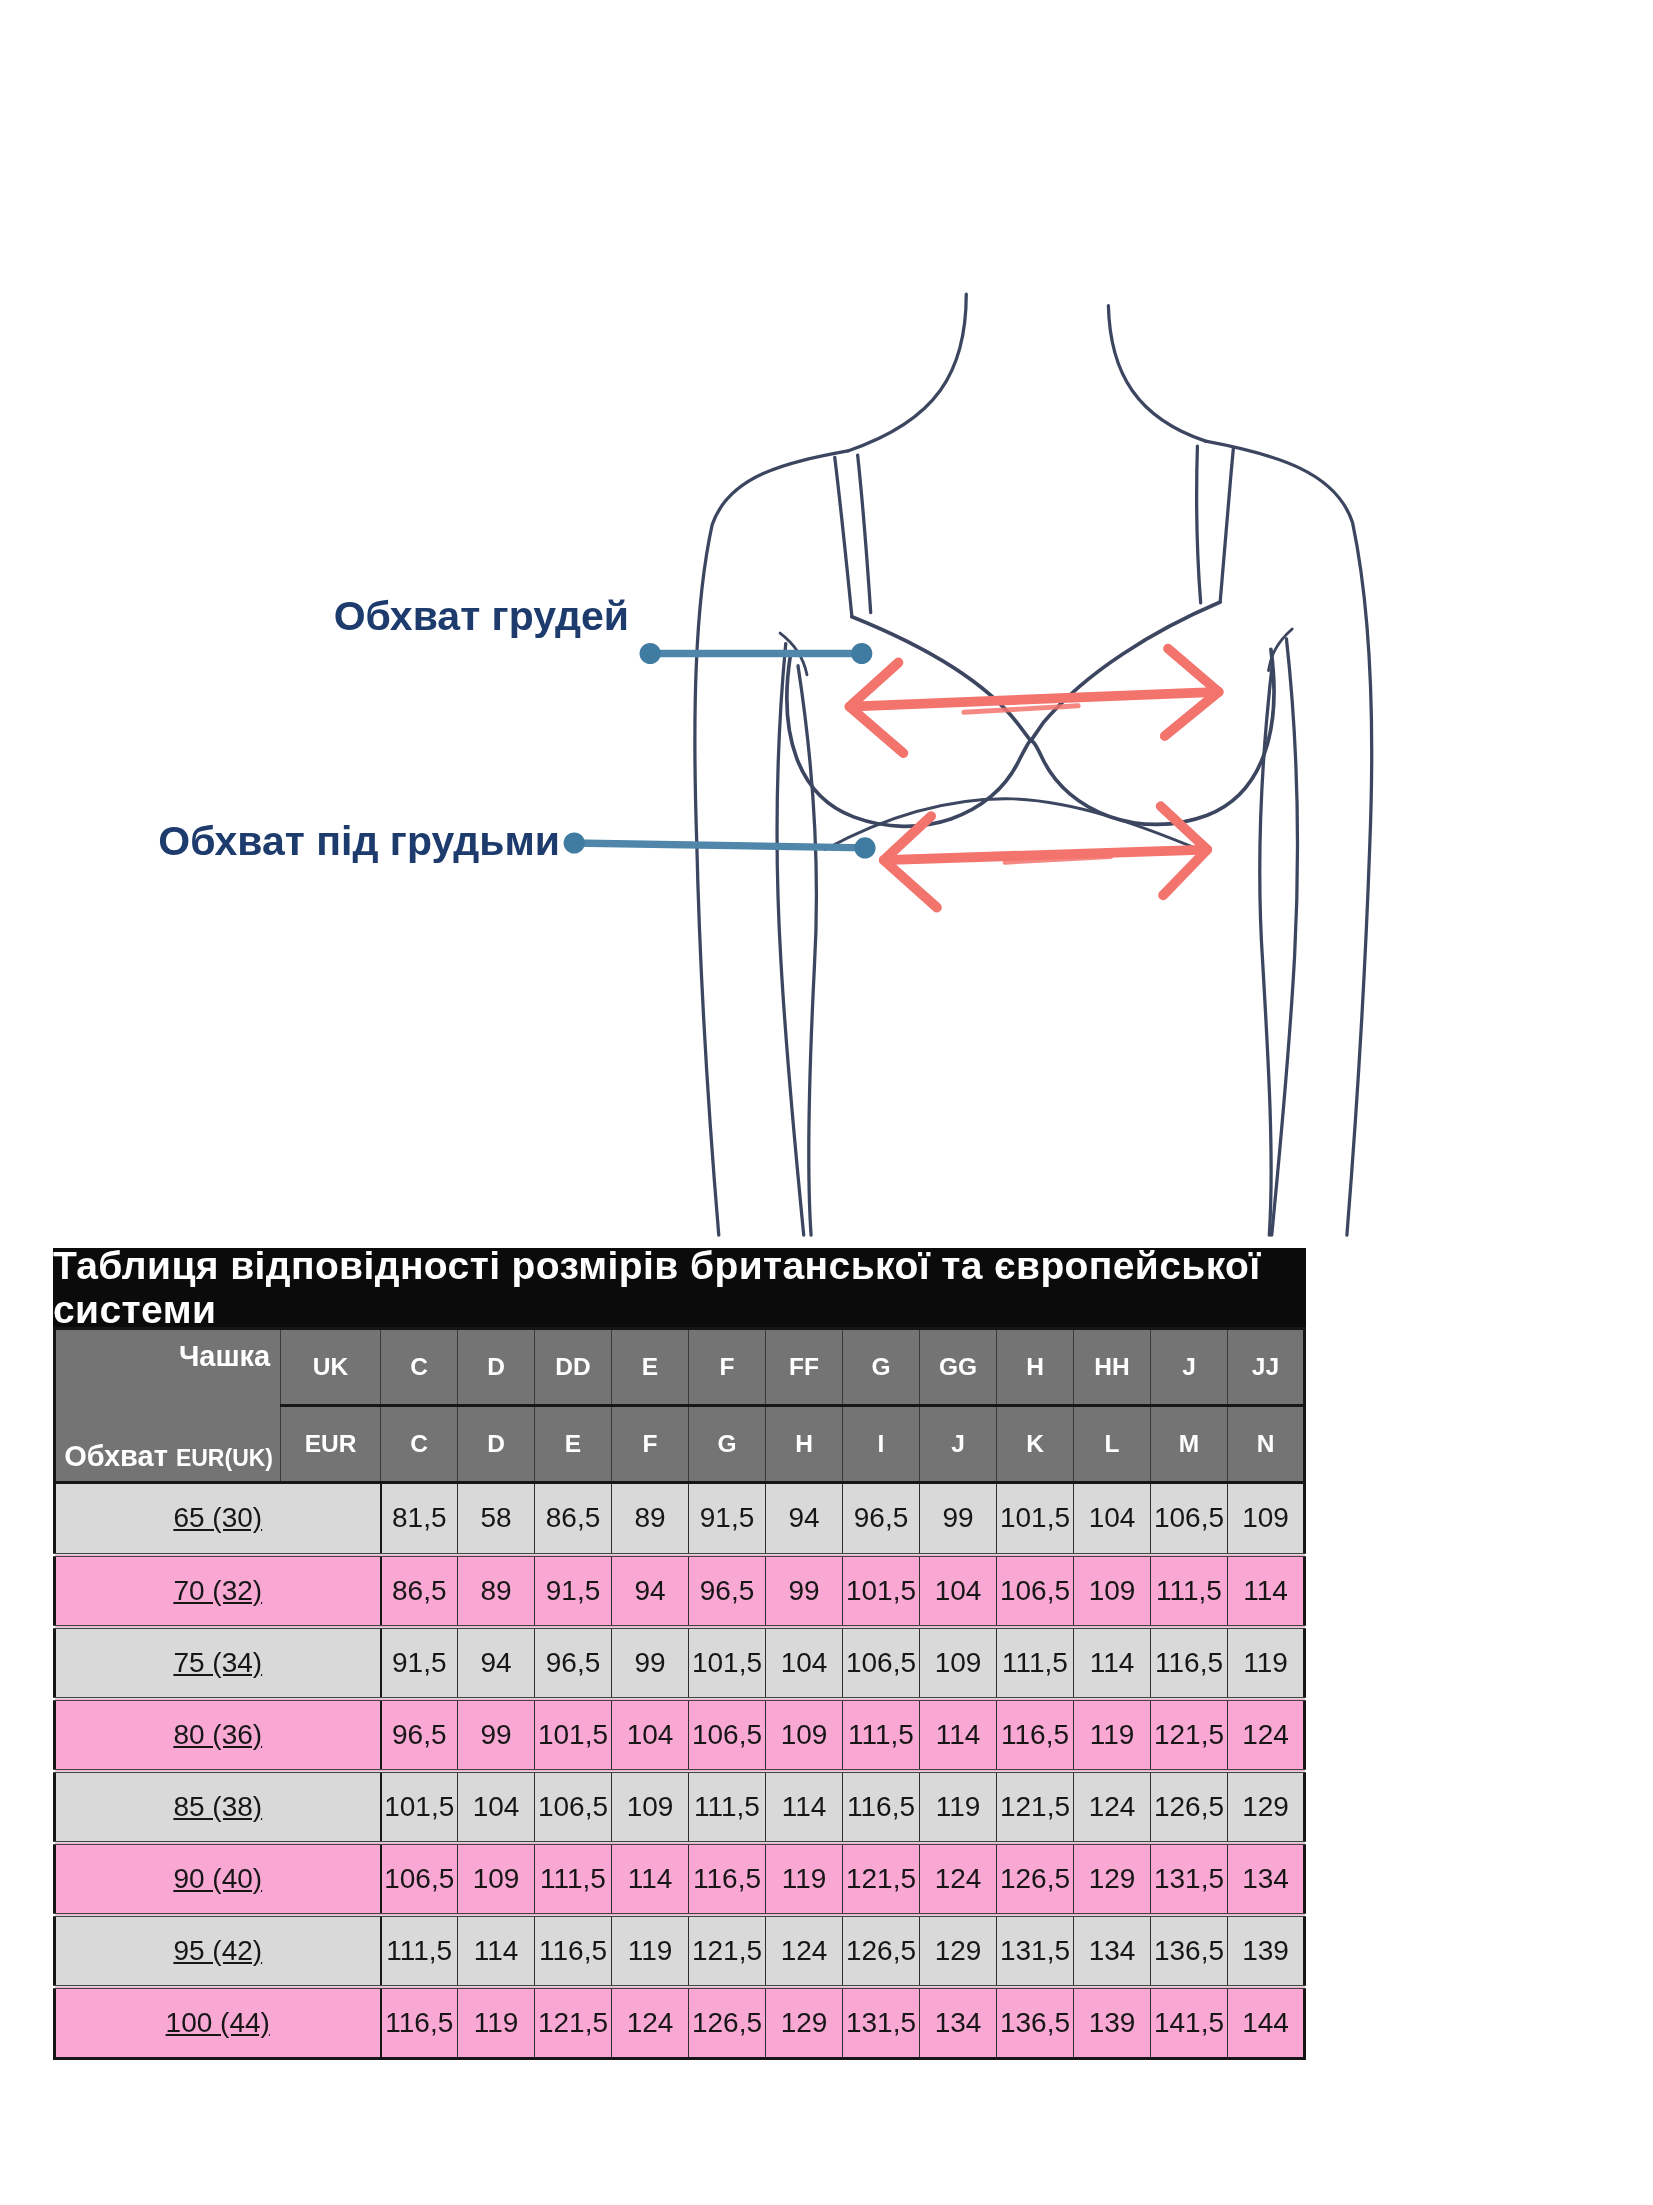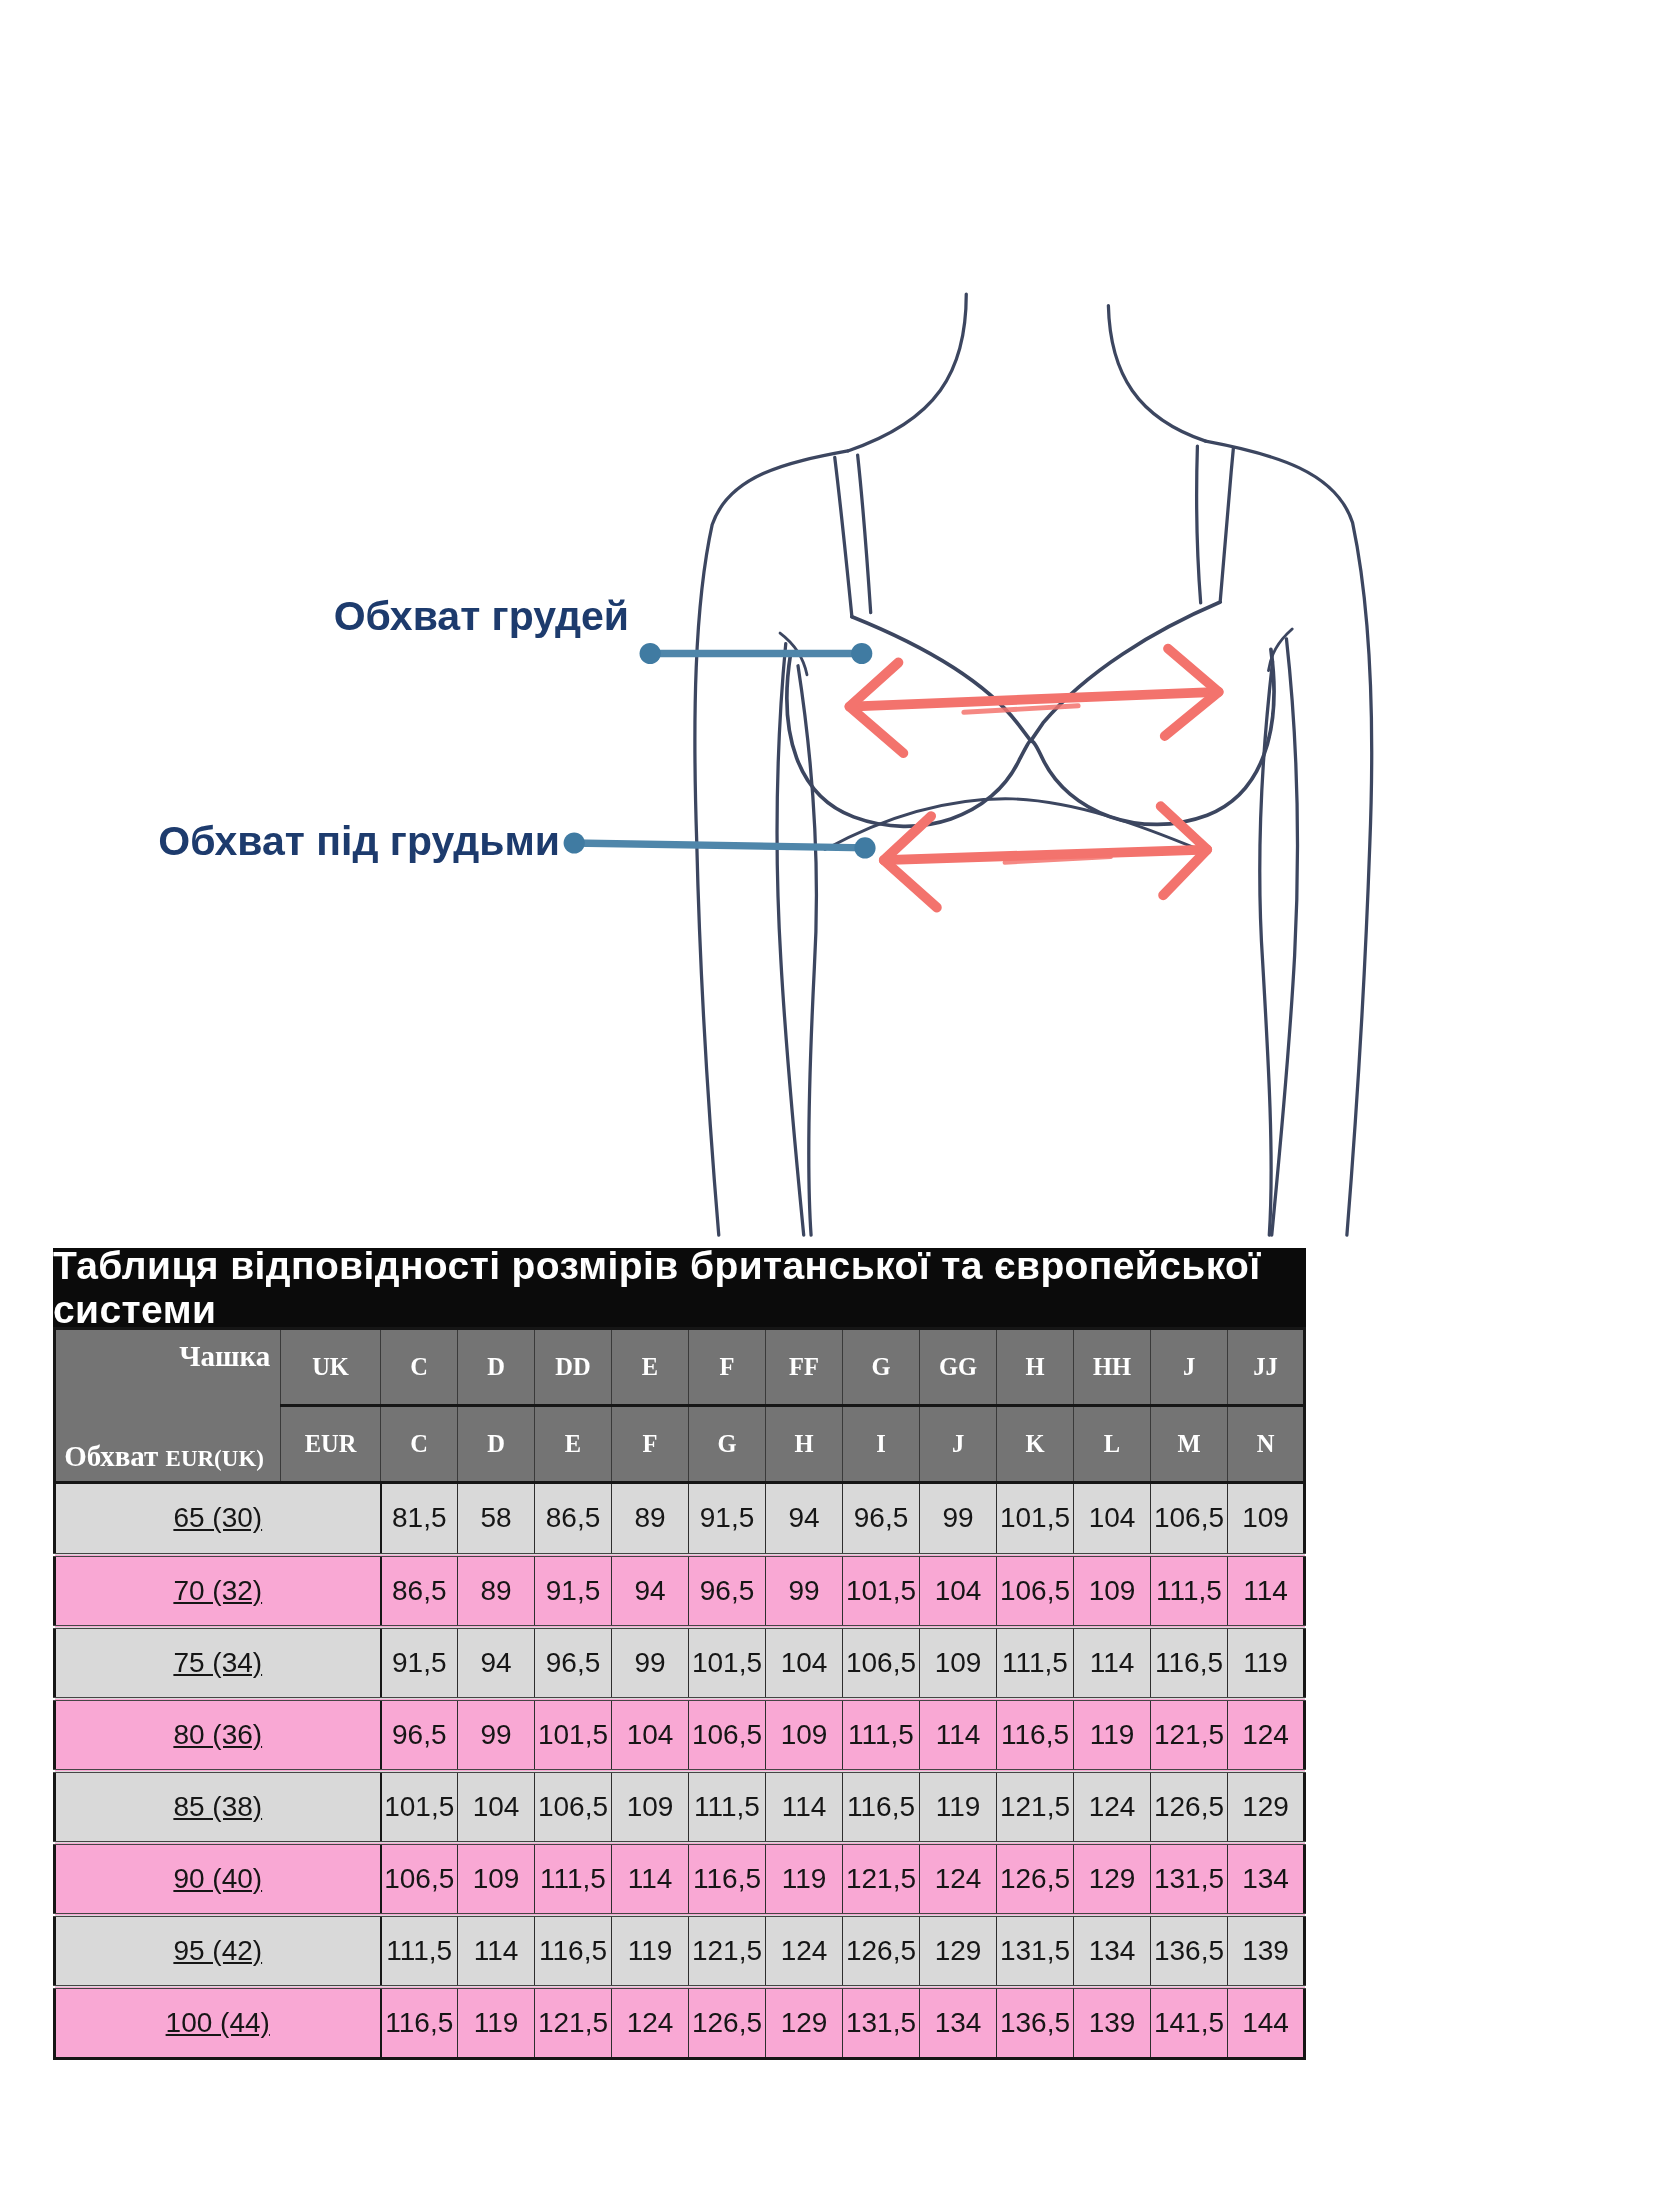--- a/index.html
+++ b/index.html
@@ -35,21 +35,20 @@
     font-size:39px;font-weight:700;letter-spacing:0.4px;
   }
   table.sizes{
     width:100%;border-collapse:collapse;table-layout:fixed;
     border:3.3px solid var(--heavy);background:#fff;
   }
   table.sizes th, table.sizes td{padding:0;text-align:center;vertical-align:middle;}
   tr.hdr-uk th, tr.hdr-eur th{
     background:var(--header-bg);color:#fff;font-size:24.5px;font-weight:700;
     border-left:1.6px solid var(--grid);
-    font-family:Liberation Serif, serif;
   }
   tr.hdr-uk th{height:74px;border-bottom:3.3px solid var(--heavy);}
   tr.hdr-eur th{height:74px;border-bottom:3.3px solid var(--heavy);}
   th.diag-cell{
     position:relative;background-color:var(--header-bg);
     background-image:linear-gradient(to bottom right,
       transparent calc(50% - 1.6px), #1c1c1c calc(50% - 0.8px),
       #1c1c1c calc(50% + 0.8px), transparent calc(50% + 1.6px));
     border-left:none !important;
     border-bottom:3.3px solid var(--heavy);

